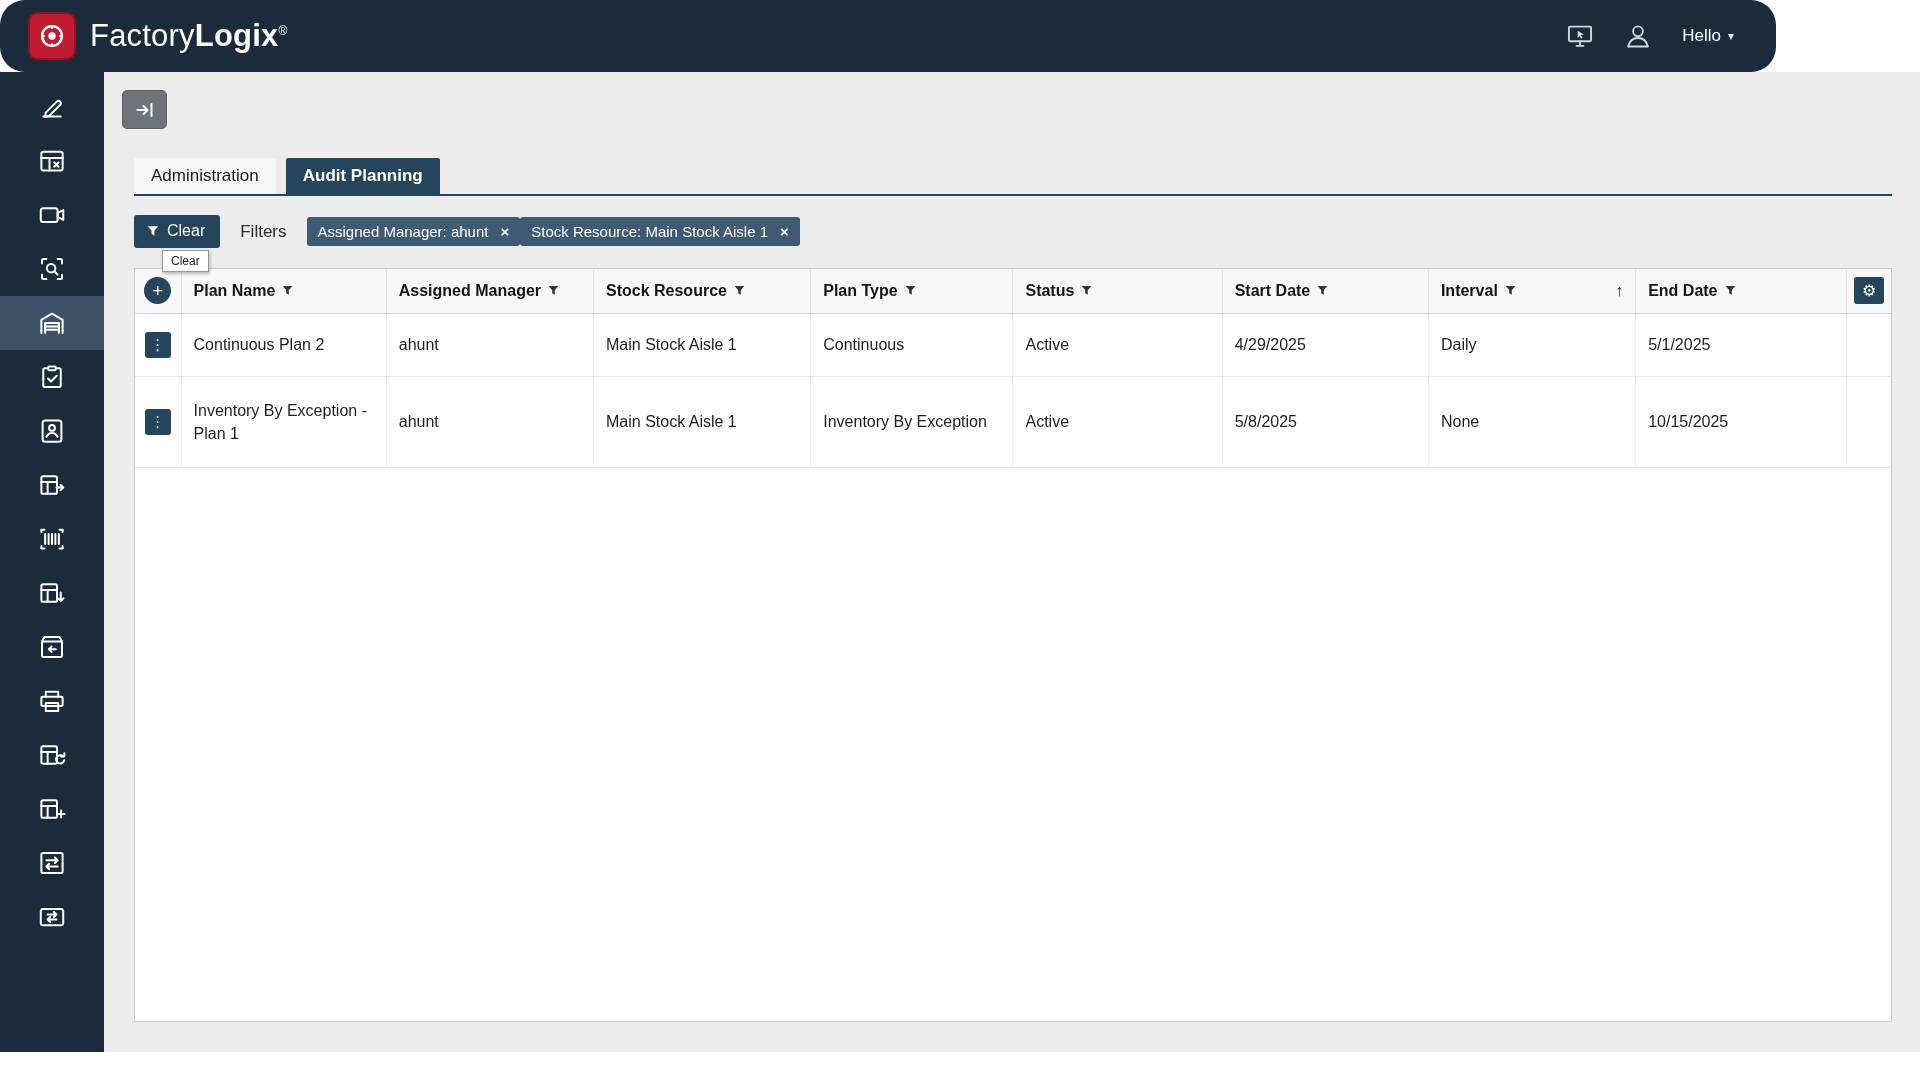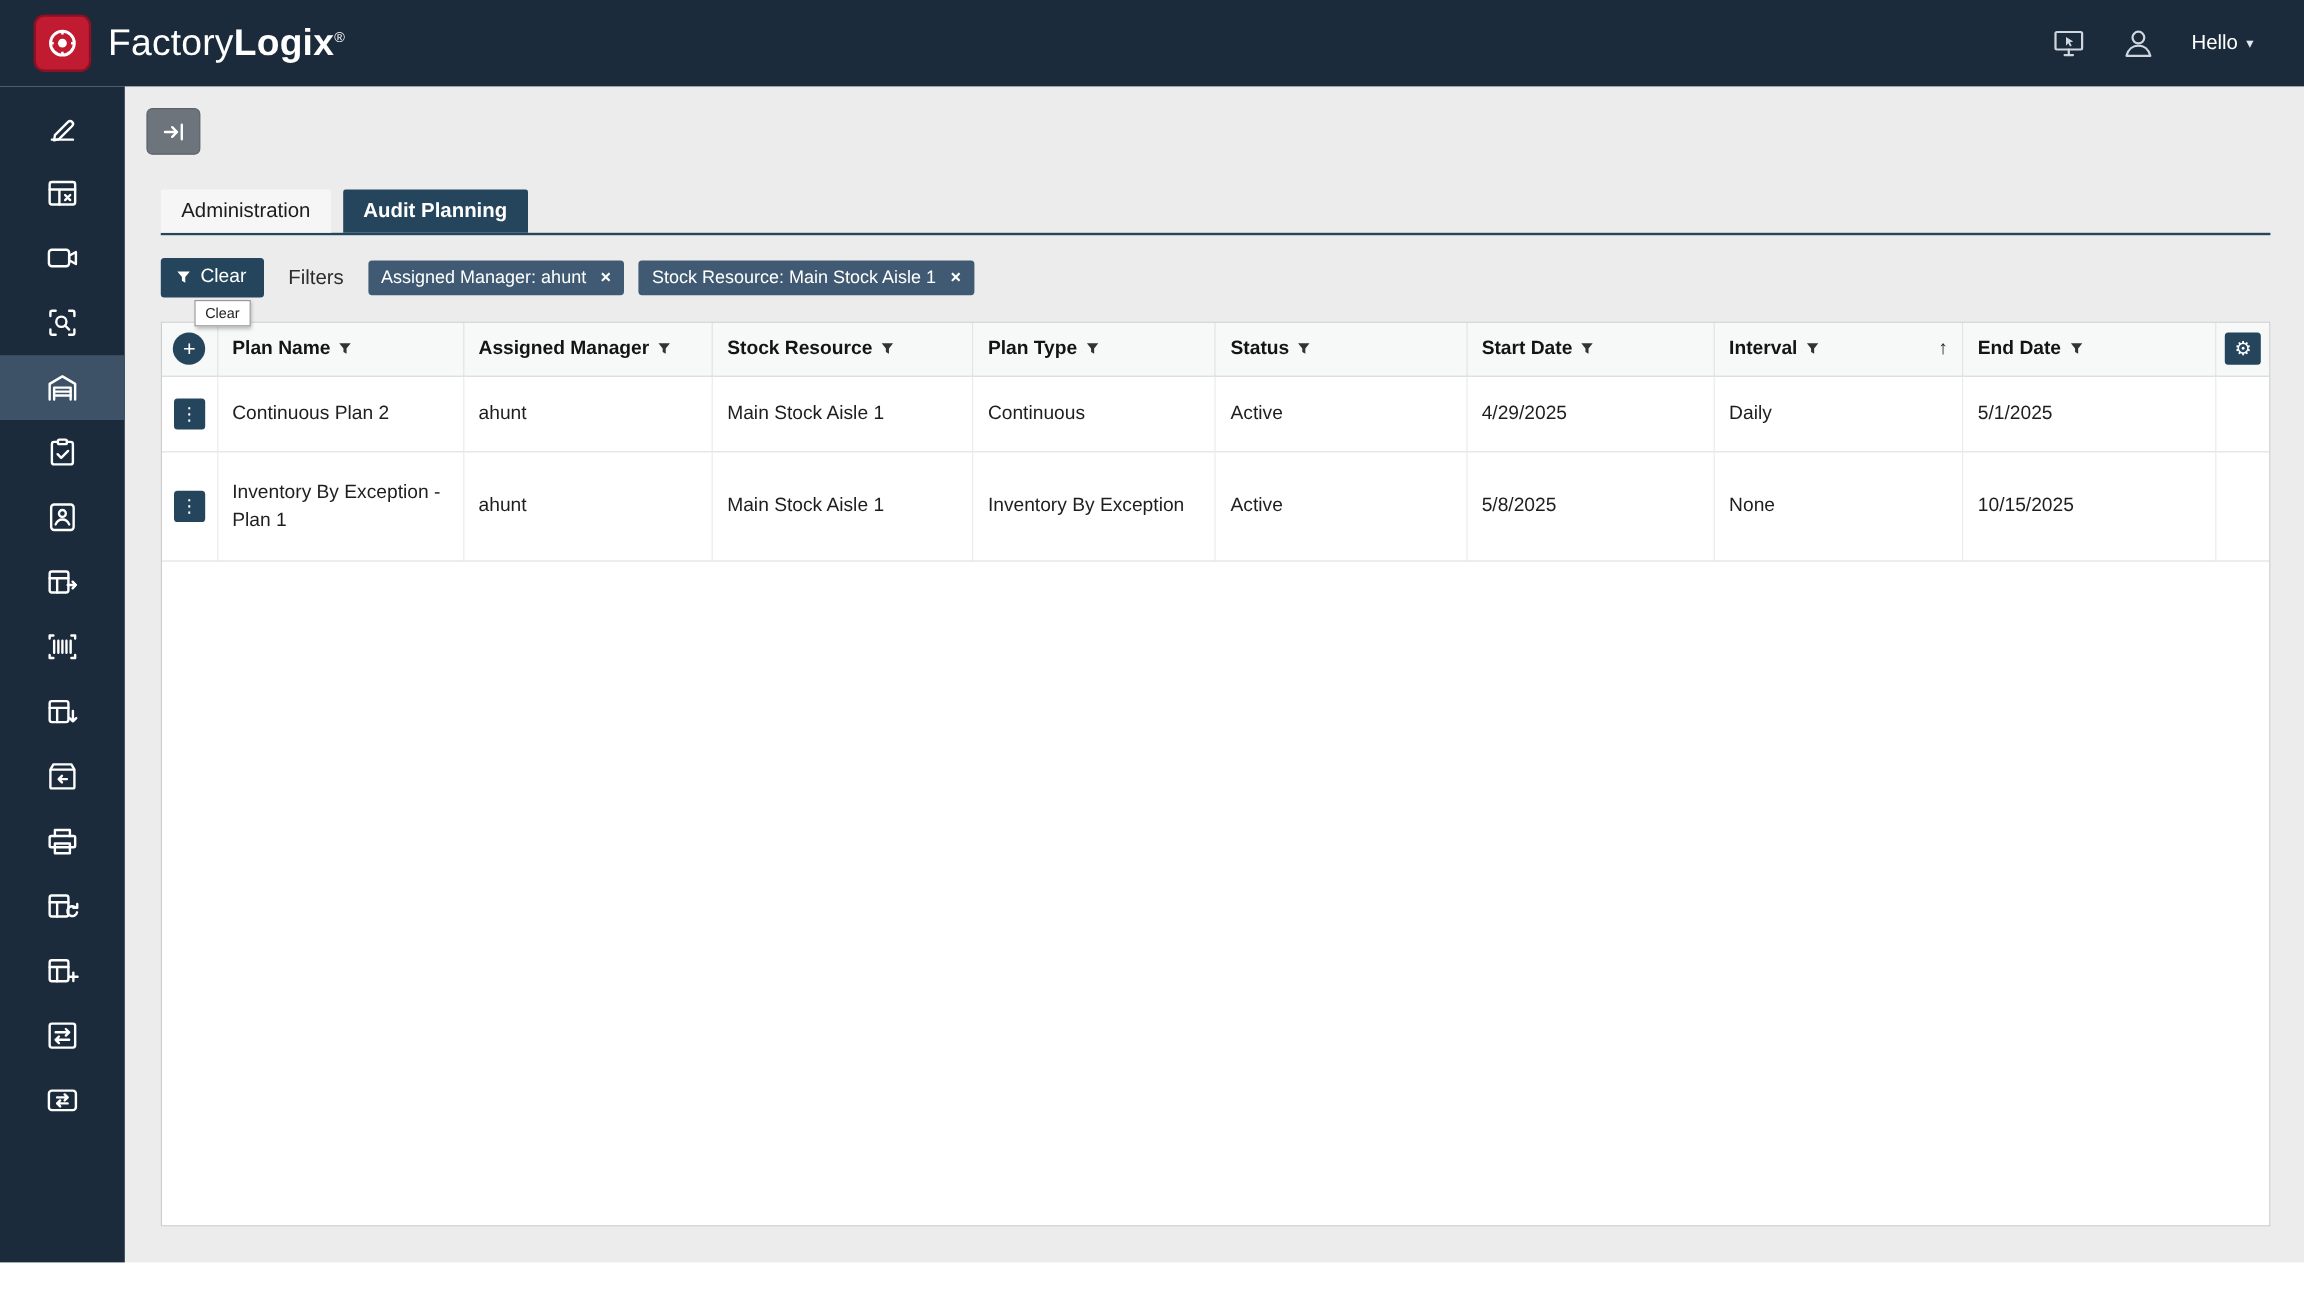--- a/index.html
+++ b/index.html
@@ -1,19 +1,19 @@
 <!DOCTYPE html>
 <html><head>
 <meta charset="utf-8">
 <style>
   * { margin:0; padding:0; box-sizing:border-box; }
   html,body { width:1920px; height:1080px; background:#ffffff; font-family:"Liberation Sans", sans-serif; overflow:hidden; }
 
   
-  .topbar { position:absolute; top:0; left:0; width:1920px; height:72px; background:#1b2b3b; display:flex; align-items:center; z-index:20; }
+  .topbar { position:absolute; top:0; left:0; width:1776px; height:72px; background:#1b2b3b; display:flex; align-items:center; z-index:20;border-radius:25px; }
   .logo-box { width:48px; height:48px; margin-left:28px; background:#c01b31; border:2px solid #8d1124; border-radius:9px; display:flex; align-items:center; justify-content:center; flex:0 0 auto; }
   .logo-box svg { width:34px; height:34px; }
   .brand { margin-left:14px; color:#ffffff; font-size:31px; letter-spacing:.2px; white-space:nowrap; }
   .brand .thin { font-weight:300; }
   .brand .bold { font-weight:700; }
   .brand sup { font-size:12px; vertical-align:super; }
   .topnav { display:flex; gap:40px; margin-left:42px; align-items:center; }
   .topnav .nav-item { color:#8d9aa6; font-size:18px; cursor:pointer; white-space:nowrap; }
   .topnav .nav-item.active { color:#ffffff; font-weight:700; }
   .top-right { margin-left:auto; display:flex; align-items:center; gap:30px; margin-right:42px; }
@@ -33,21 +33,21 @@
   .panel-toggle svg { width:22px; height:22px; }
 
   .tabs { position:absolute; left:30px; right:28px; top:86px; display:flex; align-items:flex-end; border-bottom:2px solid #24455c; }
   .tab { font-size:17px; padding:8px 17px; color:#1c1c1c; cursor:pointer; background:#f6f6f6; margin-right:10px; border-radius:2px 2px 0 0; }
   .tab.active { background:#24455c; color:#ffffff; font-weight:700; }
 
   .filter-bar { position:absolute; left:30px; top:143px; display:flex; align-items:center; gap:20px; }
   .clear-btn { background:#24455c; color:#ffffff; border:none; font-size:16px; font-family:inherit; padding:7px 15px 8px 13px; border-radius:3px; display:flex; align-items:center; gap:8px; cursor:pointer; }
   .funnel { width:12px; height:12px; fill:currentColor; }
   .filters-label { font-size:17px; color:#2c2c2c; }
-  .chips { display:flex; gap:12px; }
+  .chips { display:flex; }
   .chip { background:#3f5a72; color:#ffffff; font-size:15px; border-radius:3px; padding:6px 11px; display:flex; align-items:center; gap:12px; cursor:pointer; }
   .chip .x { font-size:15px; font-weight:700; cursor:pointer; line-height:1; }
   .tooltip { position:absolute; left:58px; top:178px; background:#ffffff; border:1px solid #9a9a9a; font-size:12px; color:#222; padding:3px 8px; box-shadow:1px 2px 3px rgba(0,0,0,.25); z-index:30; }
 
   
   .table-wrap { position:absolute; left:30px; right:28px; top:196px; bottom:30px; background:#ffffff; border:1px solid #cdcdcd; overflow:hidden; }
   table { width:100%; border-collapse:collapse; table-layout:fixed; }
   th { background:#f7f8f8; border-bottom:1px solid #d8d8d8; border-right:1px solid #e3e3e3; text-align:right; padding:9px 12px; font-size:16px; font-weight:700; color:#141414; height:44px; }
   th:last-child { border-right:none; }
   .th-flex { display:flex; align-items:center; gap:7px; }

